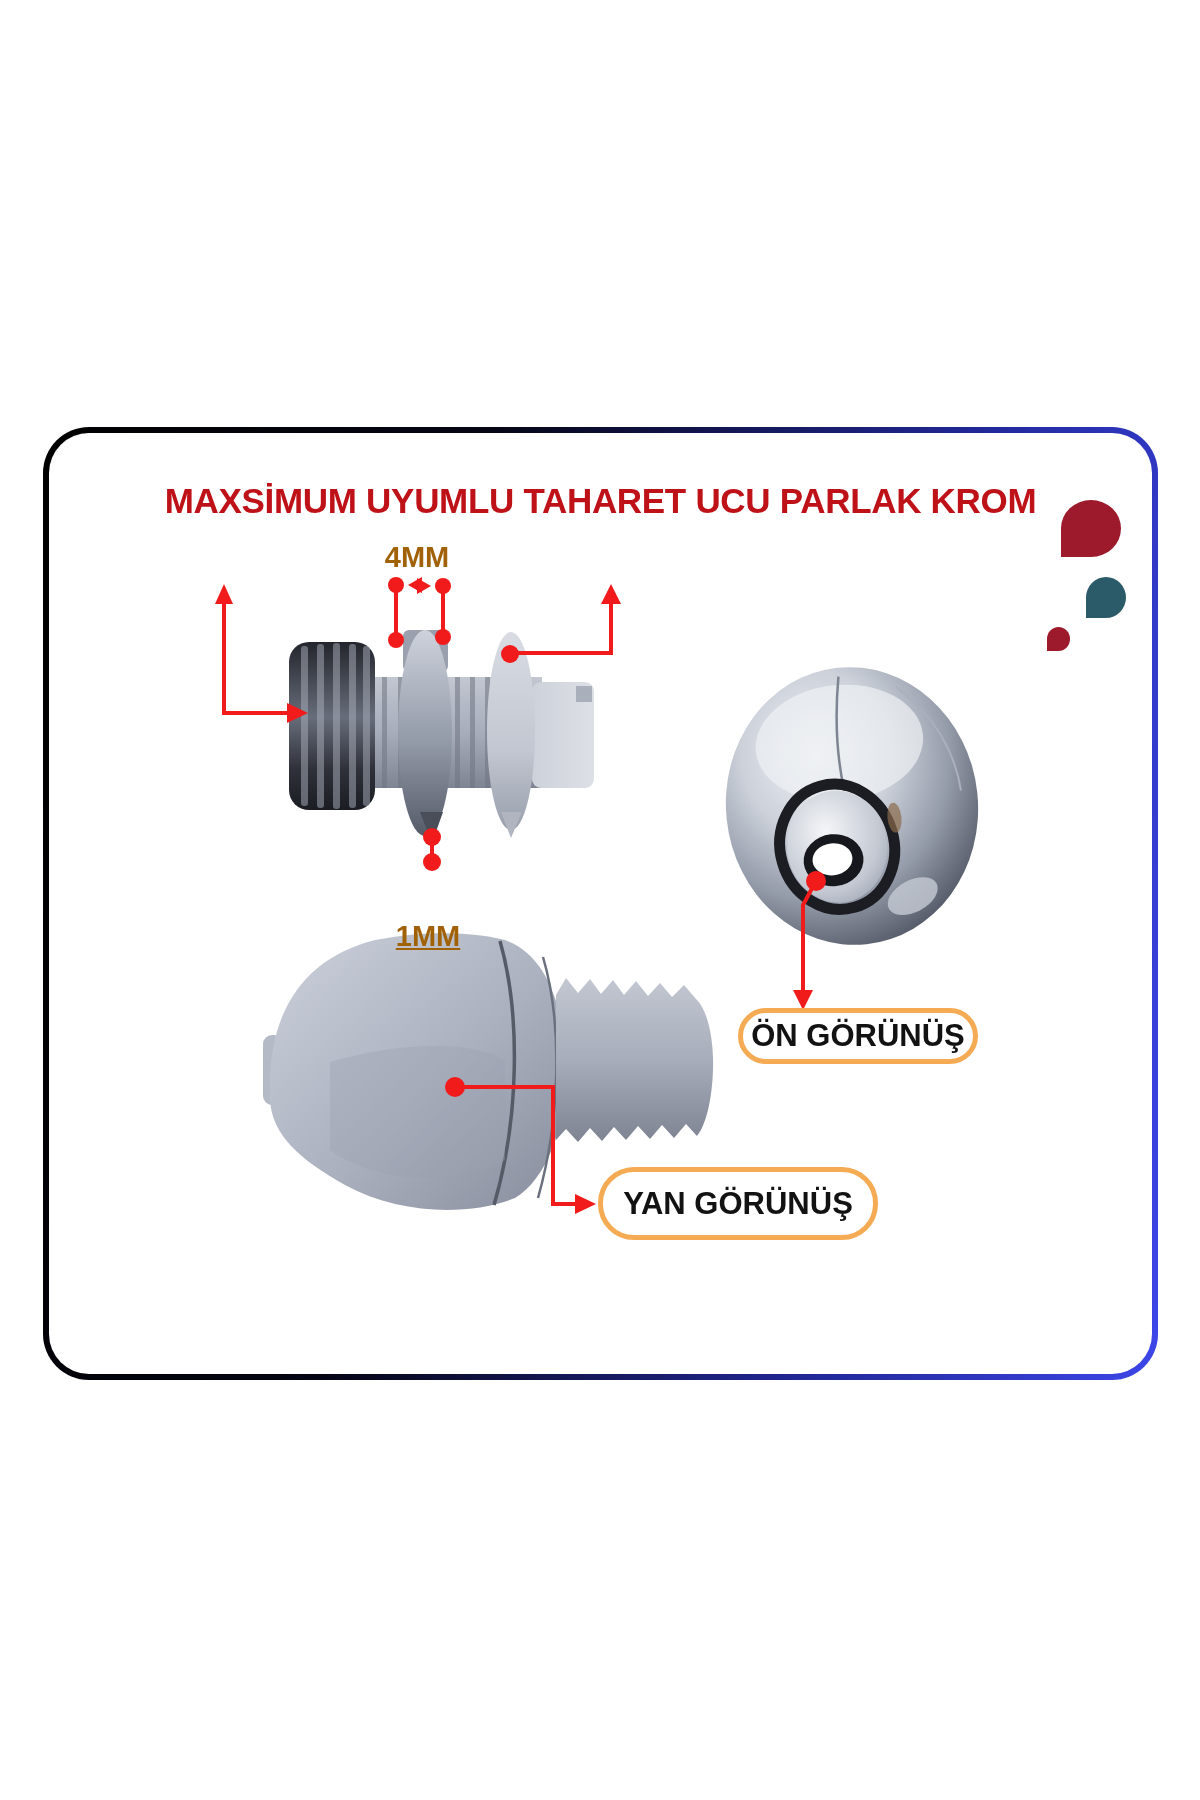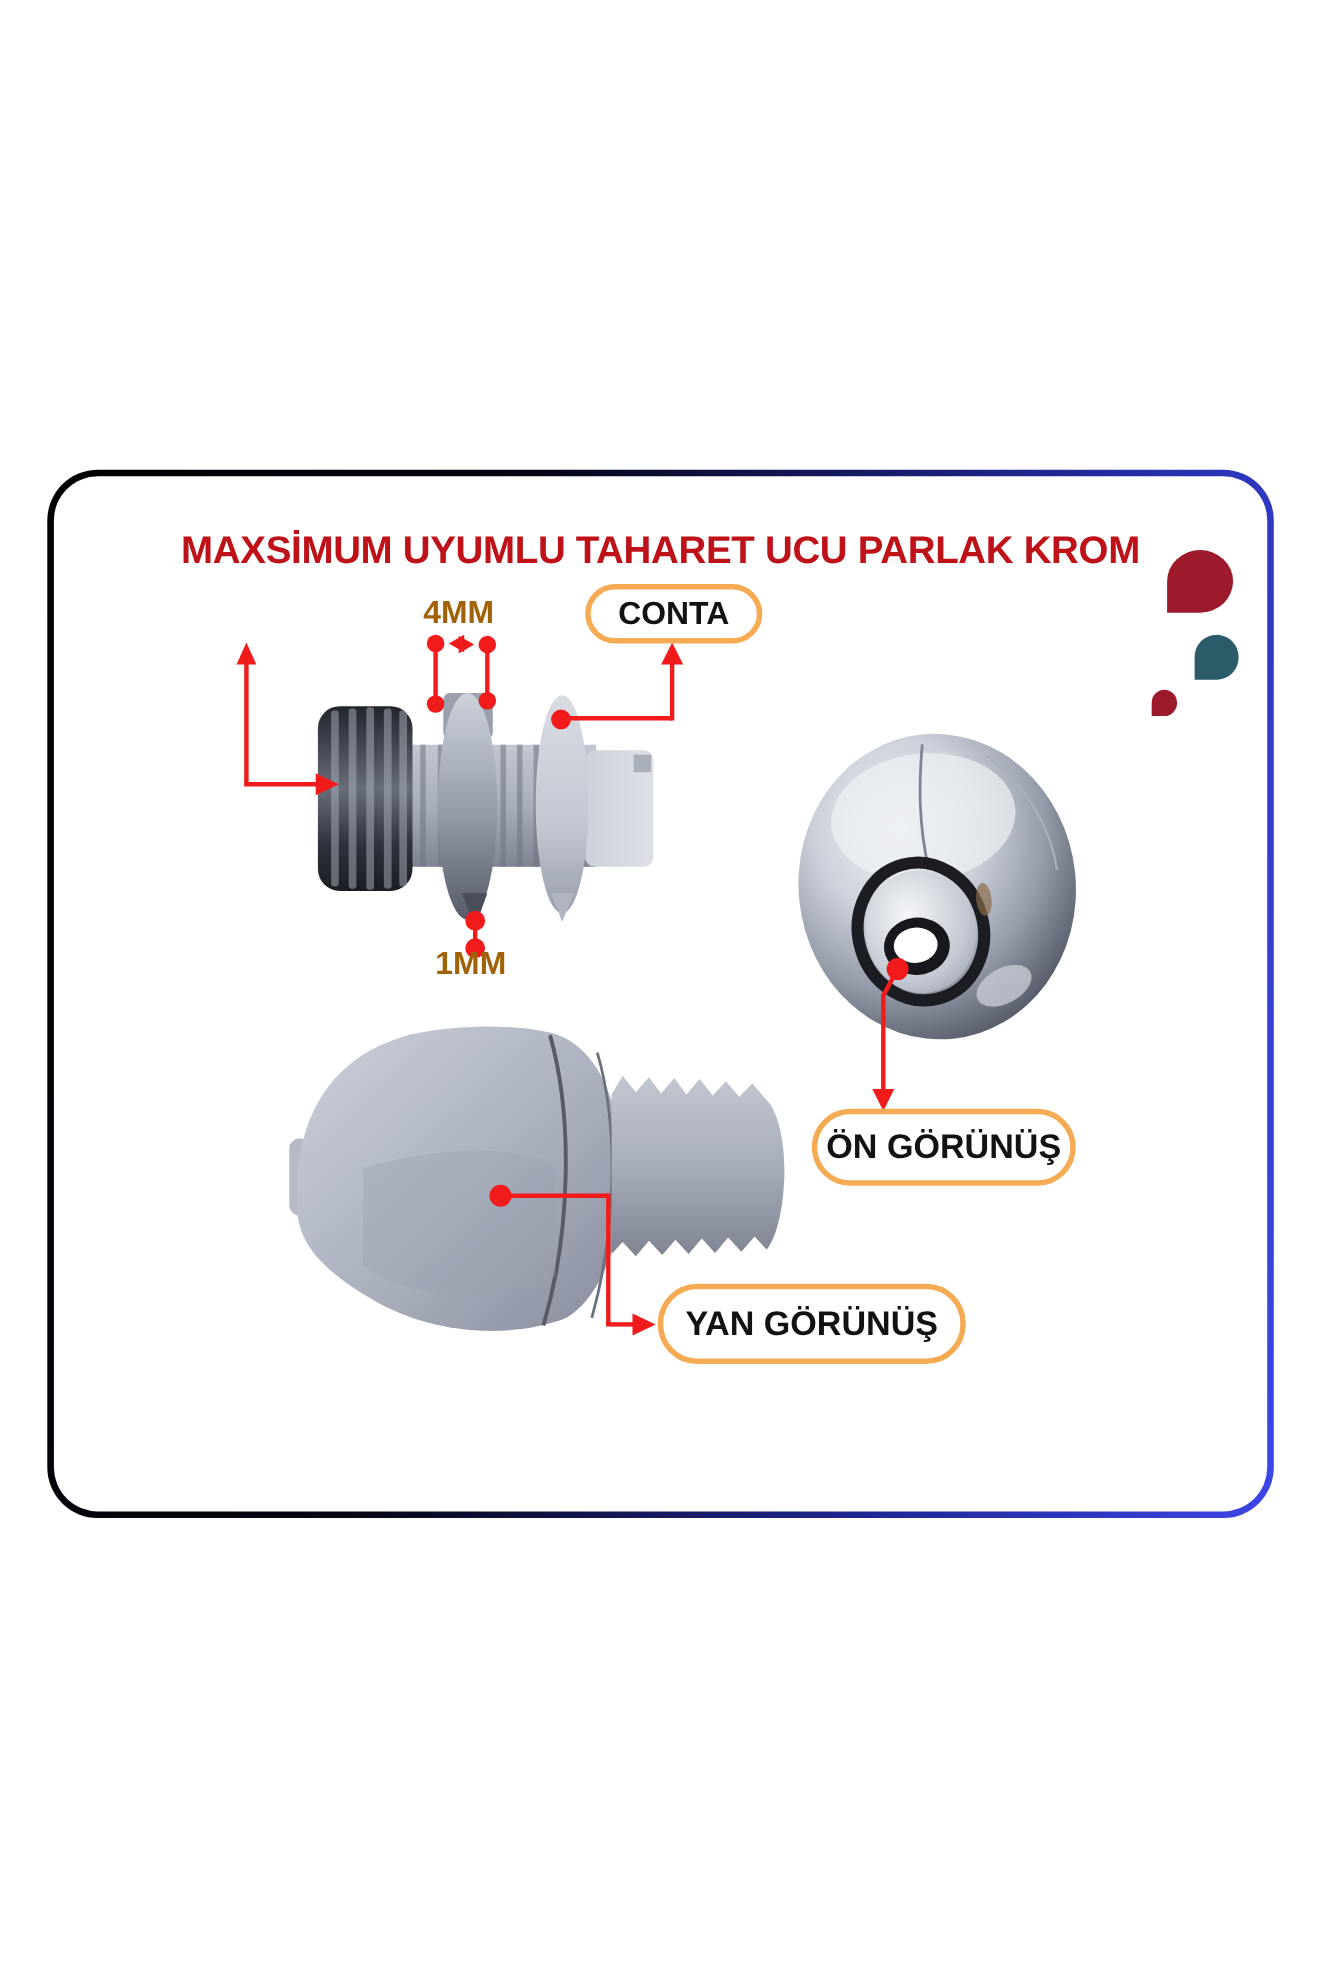--- a/index.html
+++ b/index.html
@@ -21,28 +21,28 @@
     text-align:center;font-size:35px;font-weight:bold;letter-spacing:-0.3px;
     color:#be1118;white-space:nowrap;margin-top:25px;
   }
   .pill{
     position:absolute;background:#ffffff;border:5px solid #f4ab54;
     display:flex;align-items:center;justify-content:center;
     font-weight:bold;color:#121212;box-sizing:border-box;white-space:nowrap;
   }
   .pill.krom{left:102px;top:533px;width:201px;height:54px;border-radius:27px;font-size:29px;}
   .pill.conta{left:532px;top:531px;width:161px;height:54px;border-radius:27px;font-size:29px;}
-  .pill.ong{left:738px;top:1008px;width:240px;height:70px;border-radius:35px;font-size:31px;}
+  .pill.ong{left:738px;top:1008px;width:240px;height:56px;border-radius:35px;font-size:31px;}
   .pill.yang{left:598px;top:1167px;width:280px;height:73px;border-radius:36px;font-size:31px;}
   .measure{
     position:absolute;font-weight:bold;color:#a16207;font-size:29px;white-space:nowrap;
     transform:translateX(-50%);
   }
   .measure.m4{left:417px;top:541px;}
-  .measure.m1{left:428px;top:860px;}
+  .measure.m1{left:428px;top:920px;text-decoration:underline;}
   .drop{position:absolute;border-radius:50% 50% 50% 0;}
   .drop.big-red{left:1061px;top:500px;width:60px;height:57px;background:#9c1a2c;}
   .drop.teal{left:1086px;top:577px;width:40px;height:41px;background:#2b5b68;}
   .drop.small-red{left:1047px;top:627px;width:23px;height:24px;background:#9c1a2c;}
   svg.art{position:absolute;left:0;top:0;width:1200px;height:1800px;}
 </style>
 </head>
 <body>
 
 <div class="canvas">
@@ -199,20 +199,19 @@
       <g>
         <circle cx="455" cy="1087" r="10" stroke="none"></circle>
         <line x1="455" y1="1087" x2="553" y2="1087"></line>
         <line x1="553" y1="1085" x2="553" y2="1204"></line>
         <line x1="551" y1="1204" x2="578" y2="1204"></line>
         <polygon points="596,1204 575,1194 575,1214" stroke="none"></polygon>
       </g>
     </g>
   </svg>
 
-  <div class="pill conta">CONTA</div>
   <div class="pill ong">ÖN GÖRÜNÜŞ</div>
   <div class="pill yang">YAN GÖRÜNÜŞ</div>
 
   <div class="measure m4">4MM</div>
   <div class="measure m1">1MM</div>
 
 </div>
 
 </body></html>

